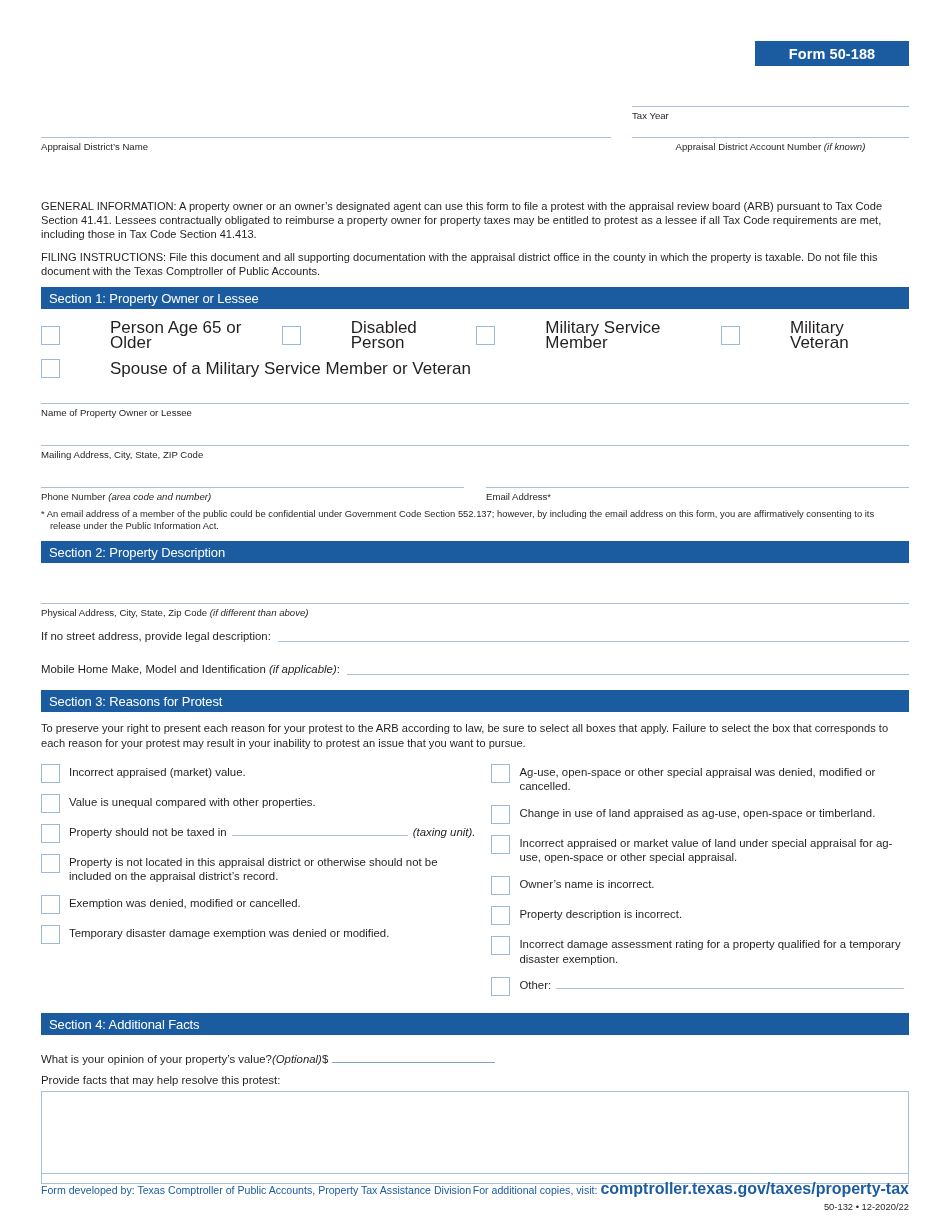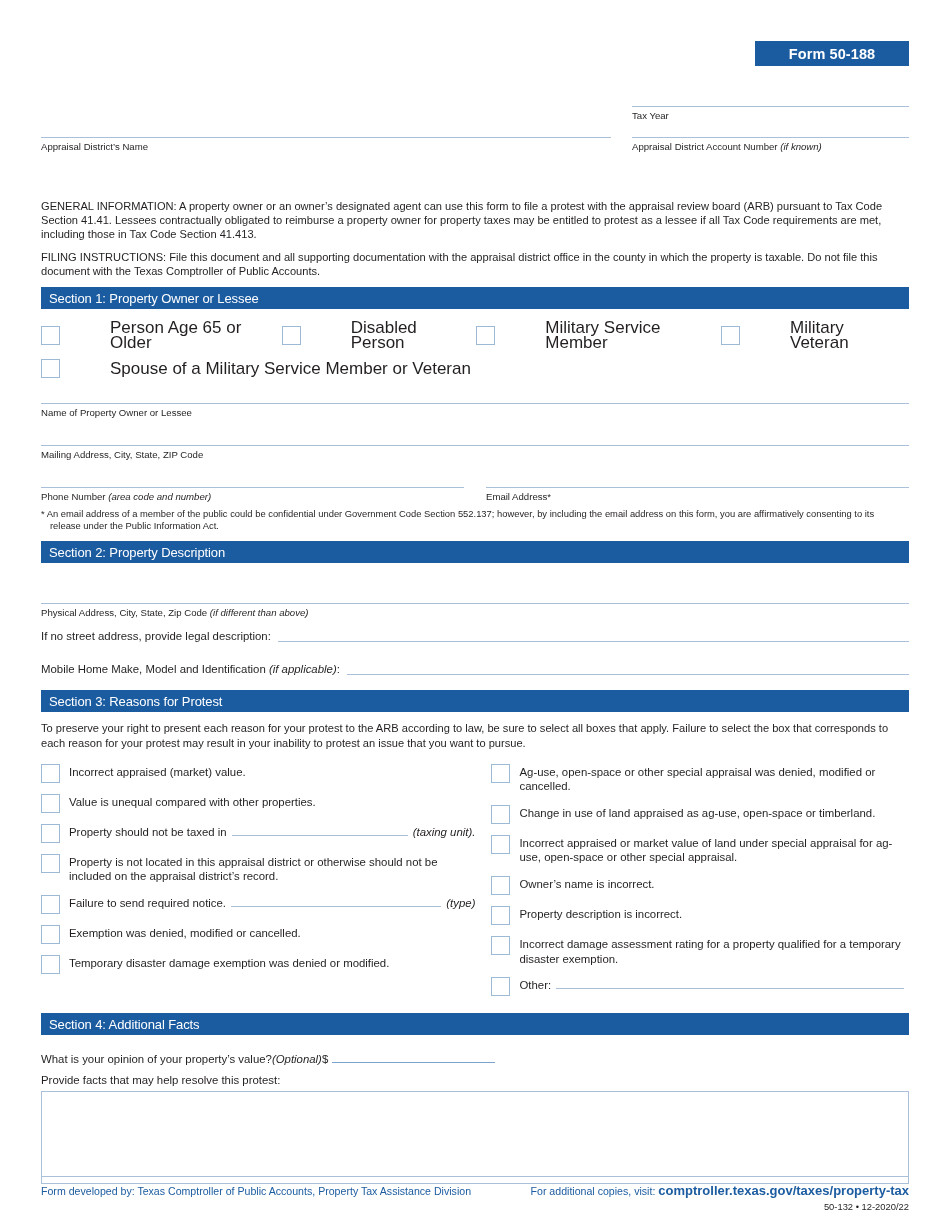--- a/index.html
+++ b/index.html
@@ -68,21 +68,21 @@
   }
   .flabel i { font-style: italic; }
 
   .tax-year-wrap {
     position: absolute; right: 0; top: 0; width: 277px;
   }
   .appr-name-wrap {
     position: absolute; left: 0; top: 31px; width: 570px;
   }
   .acct-wrap {
-    position: absolute; right: 0; top: 31px; width: 277px;
+    position: absolute; right: 0; top: 31px; width: 277px; text-align: center;
   }
 
   
   .para {
     font-size: 11.1px;
     line-height: 14.1px;
     text-align: left;
     margin: 0 0 9px 0;
     color: #231f20;
   }
@@ -246,21 +246,21 @@
   }
   .footer-left {
     font-size: 10.6px;
     color: #1c5ca0;
   }
   .footer-right {
     font-size: 10.6px;
     color: #1c5ca0;
     text-align: right;
   }
-  .footer-right b { font-weight: bold; font-size: 13px; }
+  .footer-right b { font-weight: bold; font-size: 16px; }
   .footer-id {
     font-size: 9.4px;
     color: #231f20;
     text-align: right;
     margin-top: 3px;
   }
 </style>
 </head>
 <body>
 
@@ -398,28 +398,20 @@
           <span class="blank"></span>
           <span class="post">(taxing unit).</span>
         </span>
       </div>
 
       <div class="reason">
         <span class="cbox"></span>
         <span class="txt">Property is not located in this appraisal district or otherwise should not be included on the appraisal district’s record.</span>
       </div>
 
-      <div class="reason">
-        <span class="cbox"></span>
-        <span class="txt reason-inline">
-          <span class="pre">Failure to send required notice.</span>
-          <span class="blank"></span>
-          <span class="post">(type)</span>
-        </span>
-      </div>
 
       <div class="reason">
         <span class="cbox"></span>
         <span class="txt">Exemption was denied, modified or cancelled.</span>
       </div>
 
       <div class="reason">
         <span class="cbox"></span>
         <span class="txt">Temporary disaster damage exemption was denied or modified.</span>
       </div>

